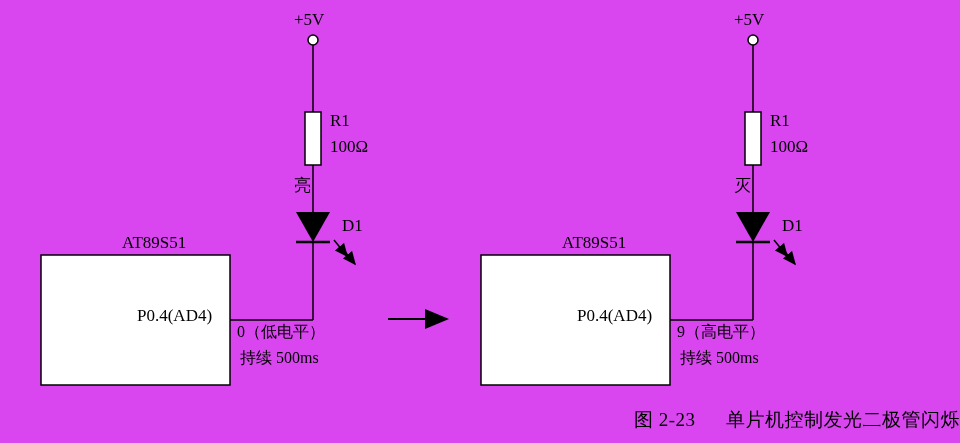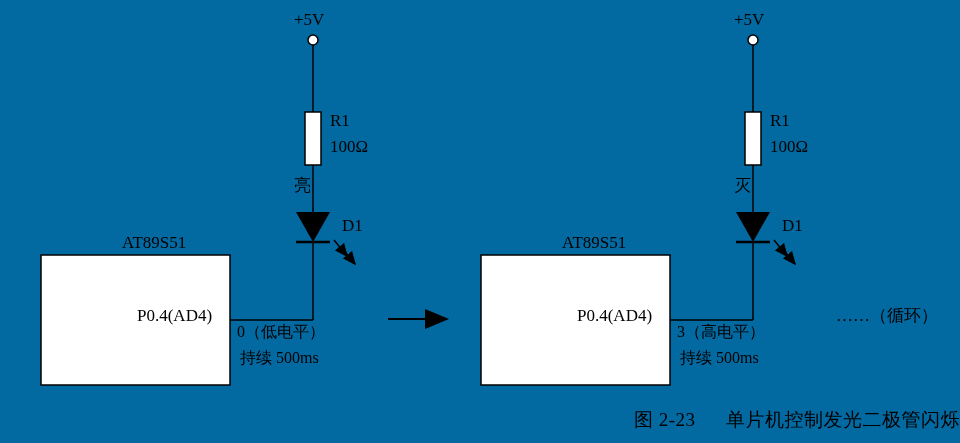--- a/index.html
+++ b/index.html
@@ -2,21 +2,21 @@
 <html><head>
 <meta charset="utf-8">
 <style>
   * { margin: 0; padding: 0; box-sizing: border-box; }
   html, body { background: #ffffff; }
   body { font-family: "Liberation Serif", "DejaVu Serif", serif; color: #000; }
   .canvas {
     position: relative;
     width: 960px;
     height: 443px;
-    background: #0369a1;
+    background: #d946ef;
     overflow: hidden;
   }
   .canvas svg { position: absolute; left: 0; top: 0; }
   .lbl {
     position: absolute;
     white-space: nowrap;
     font-size: 17px;
     line-height: 1.15;
     color: #000;
   }
@@ -87,22 +87,21 @@
   <div class="lbl small" style="left:237px; top:323px;">0（低电平）</div>
   <div class="lbl small" style="left:240px; top:349px;">持续 500ms</div>
 
   <div class="lbl" style="left:734px; top:10px;">+5V</div>
   <div class="lbl" style="left:770px; top:111px;">R1</div>
   <div class="lbl" style="left:770px; top:137px;">100Ω</div>
   <div class="lbl" style="left:734px; top:176px;">灭</div>
   <div class="lbl" style="left:782px; top:216px;">D1</div>
   <div class="lbl" style="left:562px; top:233px;">AT89S51</div>
   <div class="lbl" style="left:577px; top:306px;">P0.4(AD4)</div>
-  <div class="lbl small" style="left:677px; top:323px;">3（高电平）</div>
+  <div class="lbl small" style="left:677px; top:323px;">9（高电平）</div>
   <div class="lbl small" style="left:680px; top:349px;">持续 500ms</div>
 
-  <div class="lbl" style="left:836px; top:306px;">……（循环）</div>
 
   <div class="caption">
     <span class="fig">图 2-23</span><span>单片机控制发光二极管闪烁</span>
   </div>
 
 </div>
 
 </body></html>

